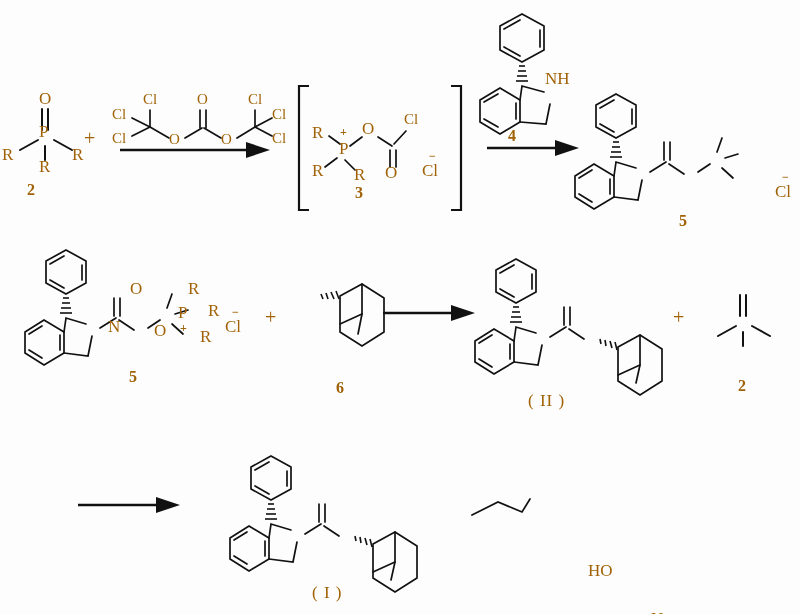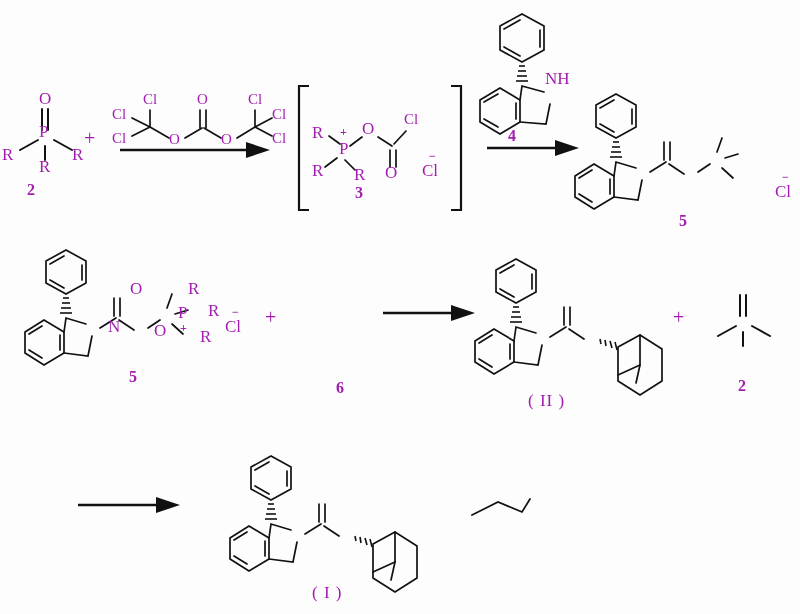--- a/index.html
+++ b/index.html
@@ -15,21 +15,21 @@
     position: relative;
     width: 800px;
     height: 614px;
     background: #fdfdfd;
     overflow: hidden;
   }
   .abs { position: absolute; }
   .lbl {
     position: absolute;
     font-family: "Liberation Serif", serif;
-    color: #a21caf;
+    color: #a16207;
     white-space: nowrap;
     line-height: 1;
     user-select: none;
   }
   .atom { font-size: 17px; }
   .atom-sm { font-size: 15px; }
   .cmpd-num {
     font-family: "Liberation Serif", serif;
     font-weight: bold;
     font-size: 16px;
@@ -253,20 +253,38 @@
     <span class="lbl atom" style="left:168px; top:34px;">R</span>
     <span class="lbl atom" style="left:188px; top:56px;">R</span>
     <span class="lbl atom" style="left:180px; top:82px;">R</span>
   </div>
   <span class="lbl cmpd-num" style="left:129px; top:369px;">5</span>
   <span class="lbl chg" style="left:232px; top:306px;">−</span>
   <span class="lbl atom" style="left:225px; top:318px;">Cl</span>
 
   <span class="lbl plus" style="left:265px; top:307px;">+</span>
 
+  <div class="abs" style="left:300px; top:276px;">
+    <svg width="110" height="96" viewBox="0 0 110 96">
+
+      <g class="wedge-hash">
+        <line x1="21" y1="18" x2="23" y2="23"></line>
+        <line x1="26" y1="17" x2="28" y2="23"></line>
+        <line x1="31" y1="16" x2="34" y2="23"></line>
+        <line x1="36" y1="15" x2="39" y2="23"></line>
+      </g>
+
+      <path class="bond-thin" d="M 40 20 L 62 8 L 84 22 L 84 56 L 62 70 L 40 56 Z"></path>
+
+      <path class="bond-thin" d="M 62 8 L 62 38 L 40 48"></path>
+      <path class="bond-thin" d="M 62 38 L 58 58"></path>
+    </svg>
+    <span class="lbl atom" style="left:288px; top:286px;">HO</span>
+    <span class="lbl atom" style="left:351px; top:334px;">N</span>
+  </div>
   <span class="lbl cmpd-num" style="left:336px; top:380px;">6</span>
 
   <div class="abs" style="left:383px; top:303px;">
     <svg width="92" height="20" viewBox="0 0 92 20">
       <line class="arrowline" x1="0" y1="10" x2="70" y2="10"></line>
       <polygon class="arrowhead" points="68,2 92,10 68,18"></polygon>
     </svg>
   </div>
 
   <div class="abs" style="left:470px; top:255px;">

